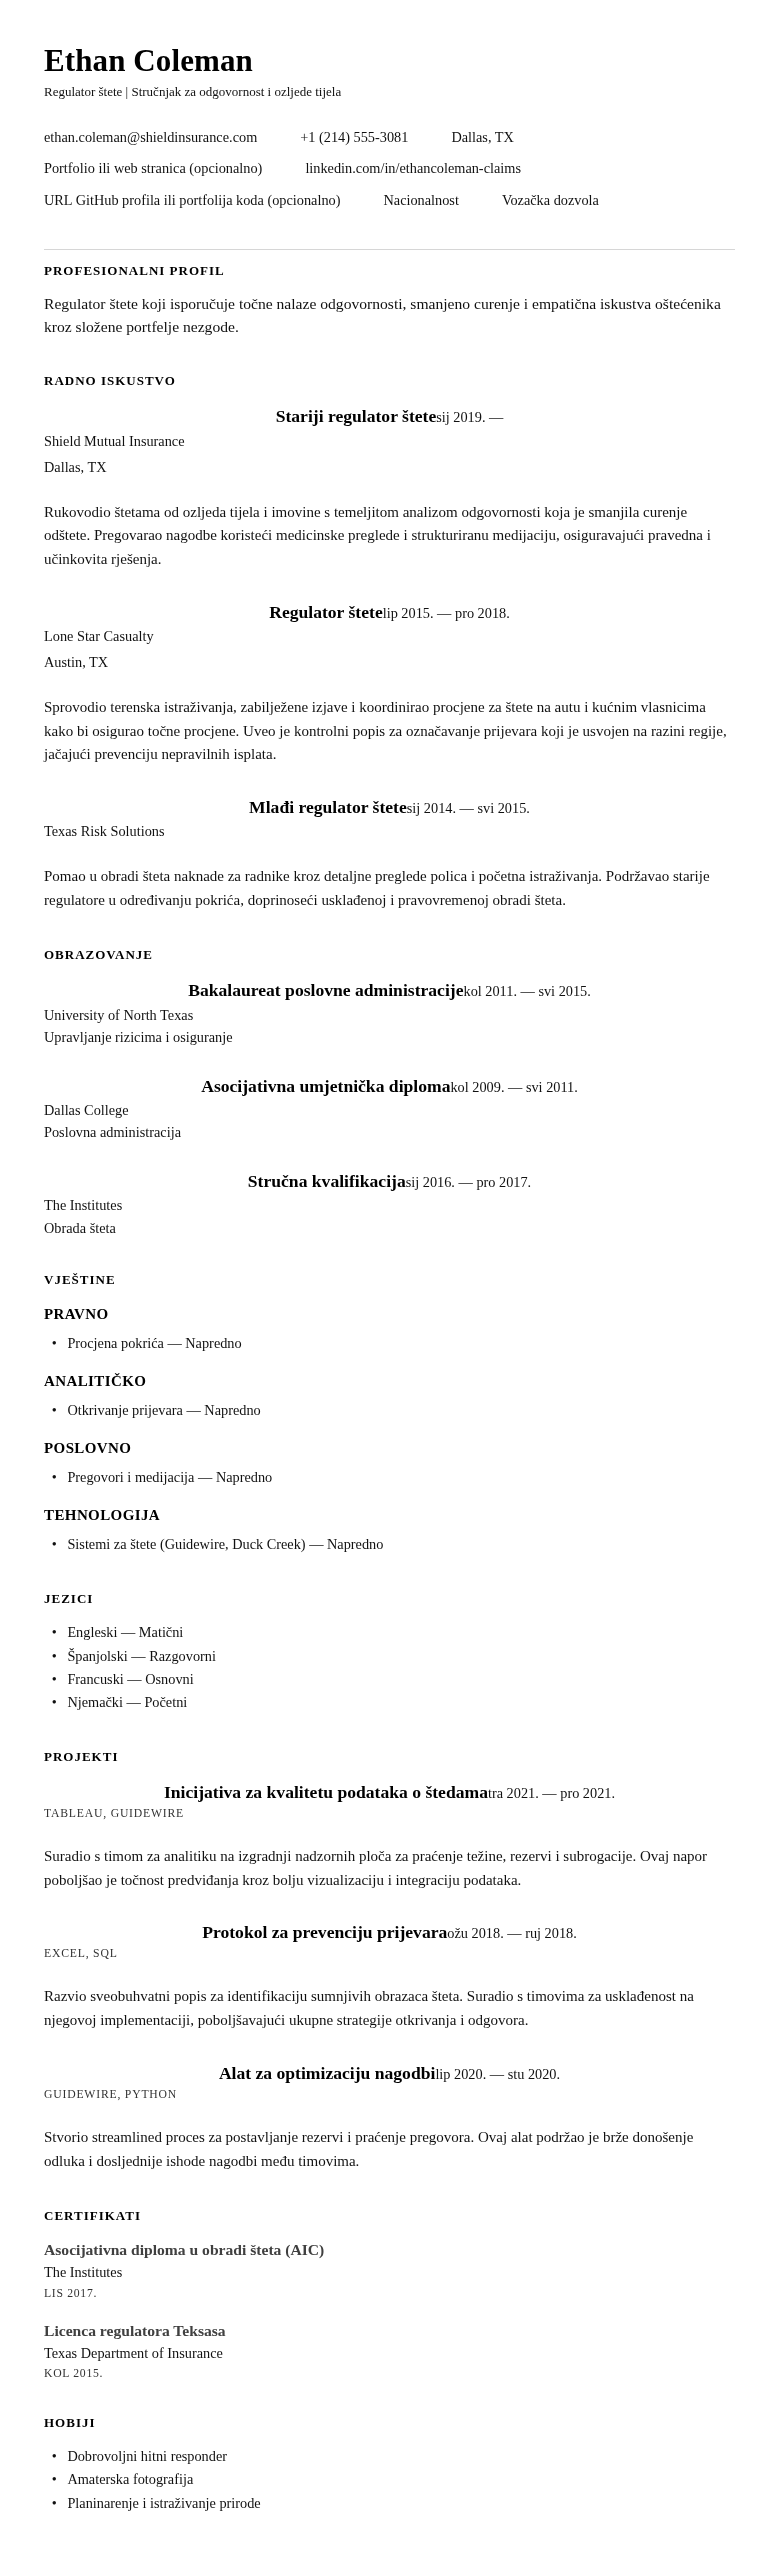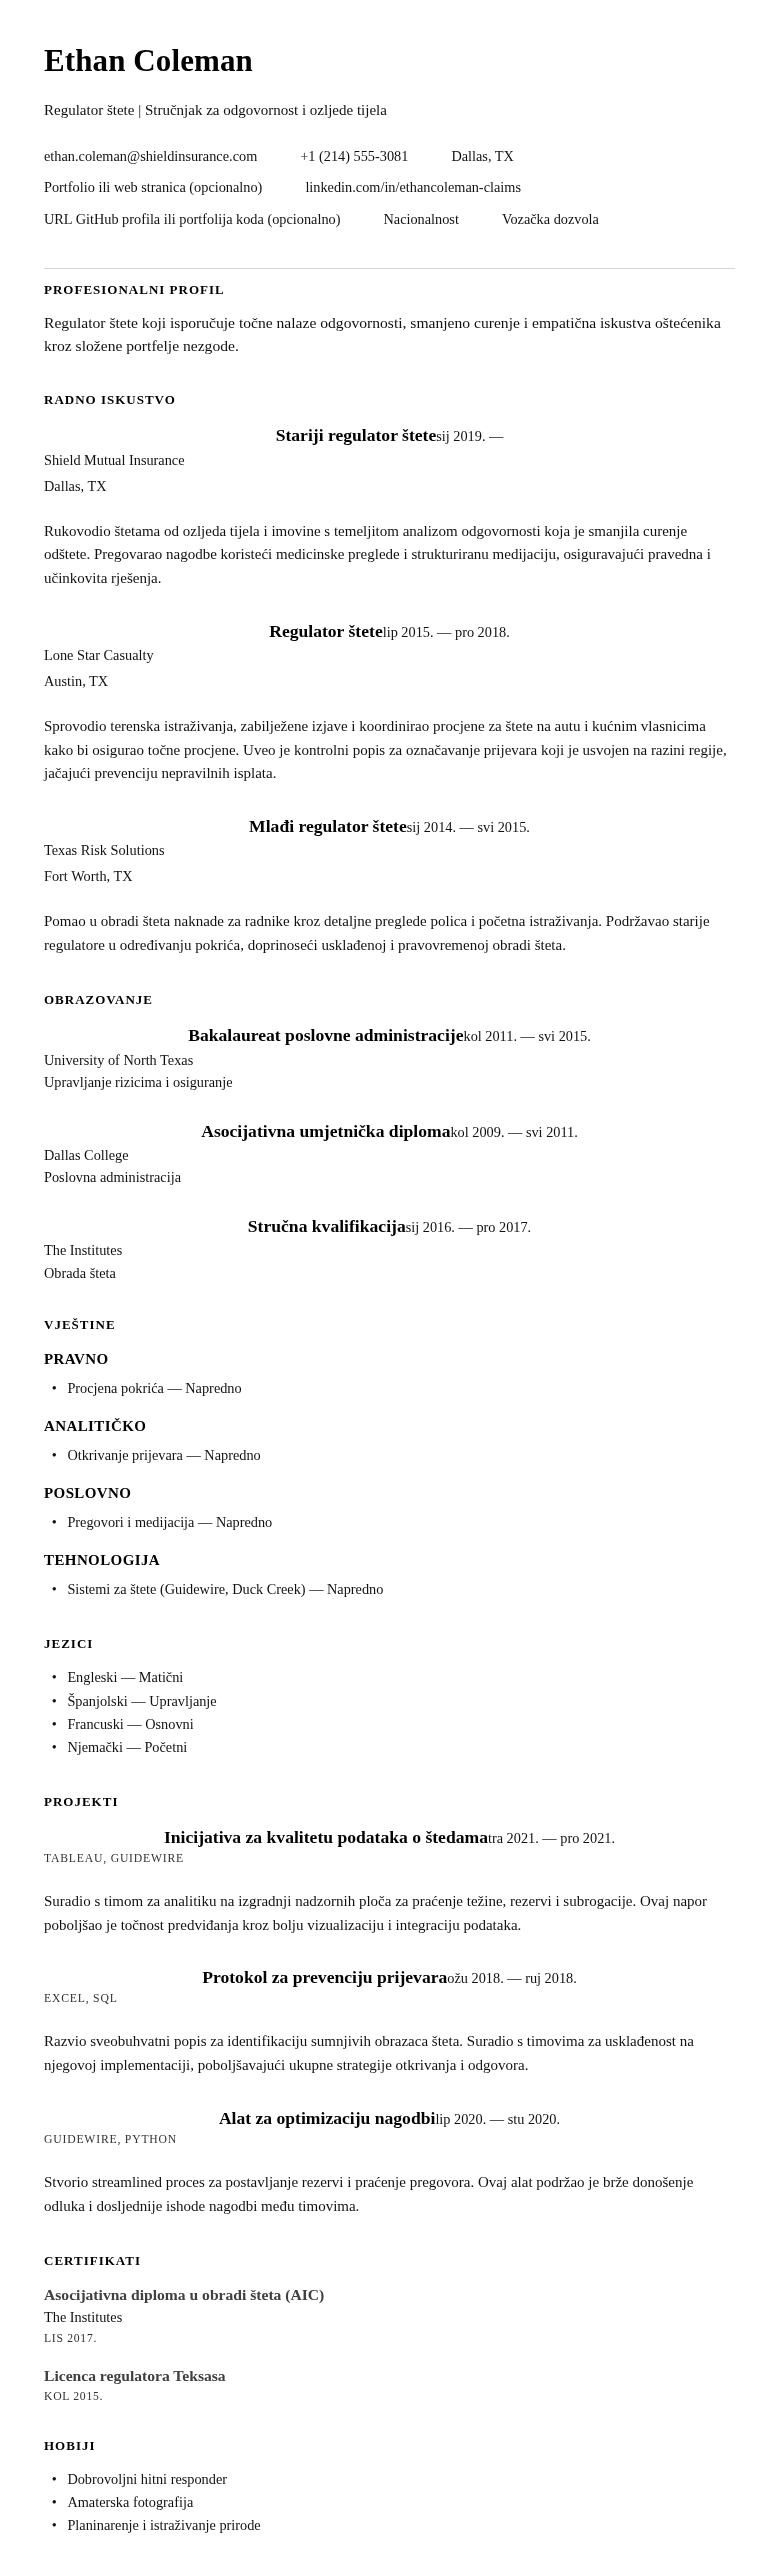--- a/index.html
+++ b/index.html
@@ -7,21 +7,21 @@
   body {
     width: 781px;
     min-height: 2576px;
     font-family: "Liberation Serif", "DejaVu Serif", serif;
     color: #111111;
   }
   .page { padding: 43px 46px 78px 44px; }
 
   
   .name { font-size: 31px; font-weight: 700; letter-spacing: 0.1px; color: #000; }
-  .subtitle { font-size: 15px; margin-top: 23px; }
+  .subtitle { font-size: 13px; margin-top: 5px; }
   .contact-row { display: flex; flex-wrap: wrap; column-gap: 19.5px; row-gap: 3.9px; font-size: 14.3px; margin-top: 14.3px; gap: 43px; }
   .contact-row.first { margin-top: 29px; }
   .divider { border: none; border-top: 0.7px solid #d6d6d6; margin-top: 40px; }
 
   
   .section { margin-top: 35px; }
   .section.profile { margin-top: 13px; }
   .section-heading { font-size: 13px; font-weight: 700; letter-spacing: 1px; color: #000; }
 
   .profile-text { font-size: 15.6px; line-height: 1.5; margin-top: 13px; max-width: 690px; }
@@ -105,21 +105,20 @@
       <p class="entry-location">Austin, TX</p>
       <p class="entry-desc">Sprovodio terenska istraživanja, zabilježene izjave i koordinirao procjene za štete na autu i kućnim vlasnicima kako bi osigurao točne procjene. Uveo je kontrolni popis za označavanje prijevara koji je usvojen na razini regije, jačajući prevenciju nepravilnih isplata.</p>
     </div>
 
     <div class="entry">
       <div class="entry-head">
         <span class="entry-title">Mlađi regulator štete</span>
         <span class="entry-dates">sij 2014. — svi 2015.</span>
       </div>
       <p class="entry-sub">Texas Risk Solutions</p>
-      <p class="entry-location">Fort Worth, TX</p>
       <p class="entry-desc">Pomao u obradi šteta naknade za radnike kroz detaljne preglede polica i početna istraživanja. Podržavao starije regulatore u određivanju pokrića, doprinoseći usklađenoj i pravovremenoj obradi šteta.</p>
     </div>
   </section>
 
   <section class="section">
     <h2 class="section-heading">OBRAZOVANJE</h2>
 
     <div class="entry">
       <div class="entry-head">
         <span class="entry-title">Bakalaureat poslovne administracije</span>
@@ -177,21 +176,21 @@
       <ul class="bullets">
         <li>Sistemi za štete (Guidewire, Duck Creek) — Napredno</li>
       </ul>
     </div>
   </section>
 
   <section class="section">
     <h2 class="section-heading">JEZICI</h2>
     <ul class="bullets" style="margin-top:14.3px;">
       <li>Engleski — Matični</li>
-      <li>Španjolski — Upravljanje</li>
+      <li>Španjolski — Razgovorni</li>
       <li>Francuski — Osnovni</li>
       <li>Njemački — Početni</li>
     </ul>
   </section>
 
   <section class="section">
     <h2 class="section-heading">PROJEKTI</h2>
 
     <div class="entry">
       <div class="entry-head">
@@ -225,20 +224,21 @@
     <h2 class="section-heading">CERTIFIKATI</h2>
 
     <div class="cert">
       <p class="cert-title">Asocijativna diploma u obradi šteta (AIC)</p>
       <p class="cert-issuer">The Institutes</p>
       <p class="cert-date">LIS 2017.</p>
     </div>
 
     <div class="cert">
       <p class="cert-title">Licenca regulatora Teksasa</p>
+      <p class="cert-issuer">Texas Department of Insurance</p>
       <p class="cert-date">KOL 2015.</p>
     </div>
   </section>
 
   <section class="section">
     <h2 class="section-heading">HOBIJI</h2>
     <ul class="bullets" style="margin-top:14.3px;">
       <li>Dobrovoljni hitni responder</li>
       <li>Amaterska fotografija</li>
       <li>Planinarenje i istraživanje prirode</li>

